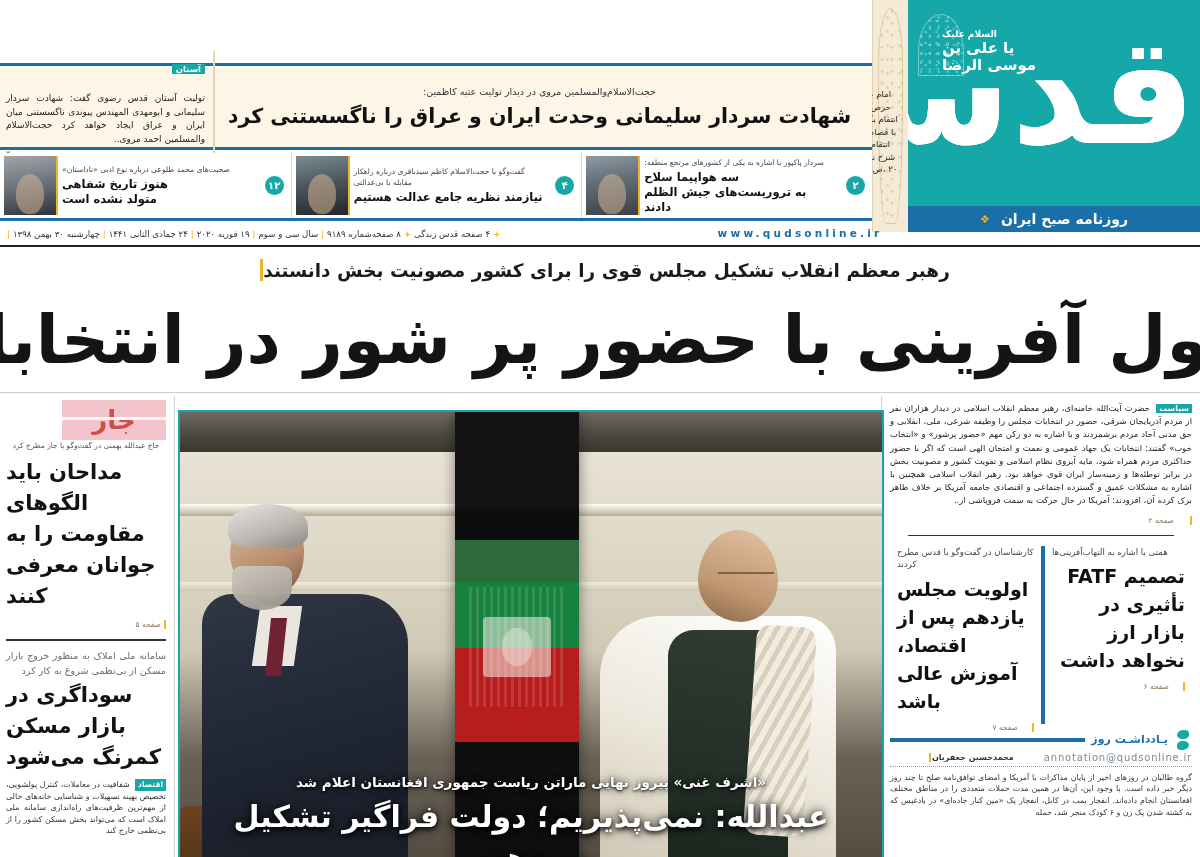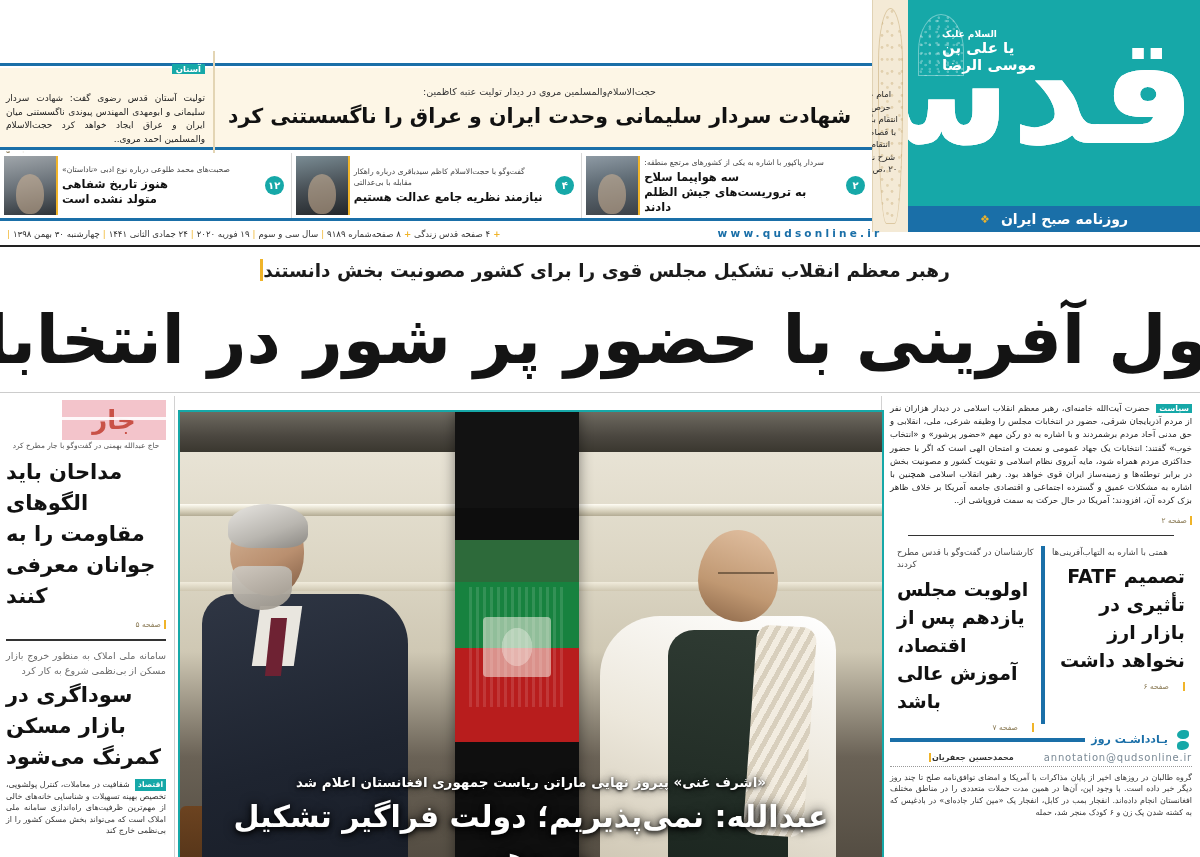--- a/index.html
+++ b/index.html
@@ -504,21 +504,21 @@
   .rc-lead {
     font-size: 8.5px; line-height: 13.2px; color: #1d1d1d;
     text-align: justify; margin-top: 6px;
   }
   .rc-tag {
     background: #16a8a8; color: #fff; font-size: 7.8px;
     padding: 0 3px; font-weight: bold; margin-left: 3px;
   }
   .rc-ref {
     font-size: 7.5px; color: #8a7a55;
-    border-right: 2px solid #f0b429; padding-right: 3px;
+    border-right: 2px solid #f0b429; padding-right: 16px;
     display: inline-block; margin-top: 4px;
   }
   .rc-rule { height: 1px; background: #333; margin: 8px 18px 0 18px; }
 
   .two-up {
     display: flex; flex-direction: row; direction: rtl;
     margin-top: 10px; height: 178px;
   }
   .two-up .cell {
     flex: 1 1 50%;

